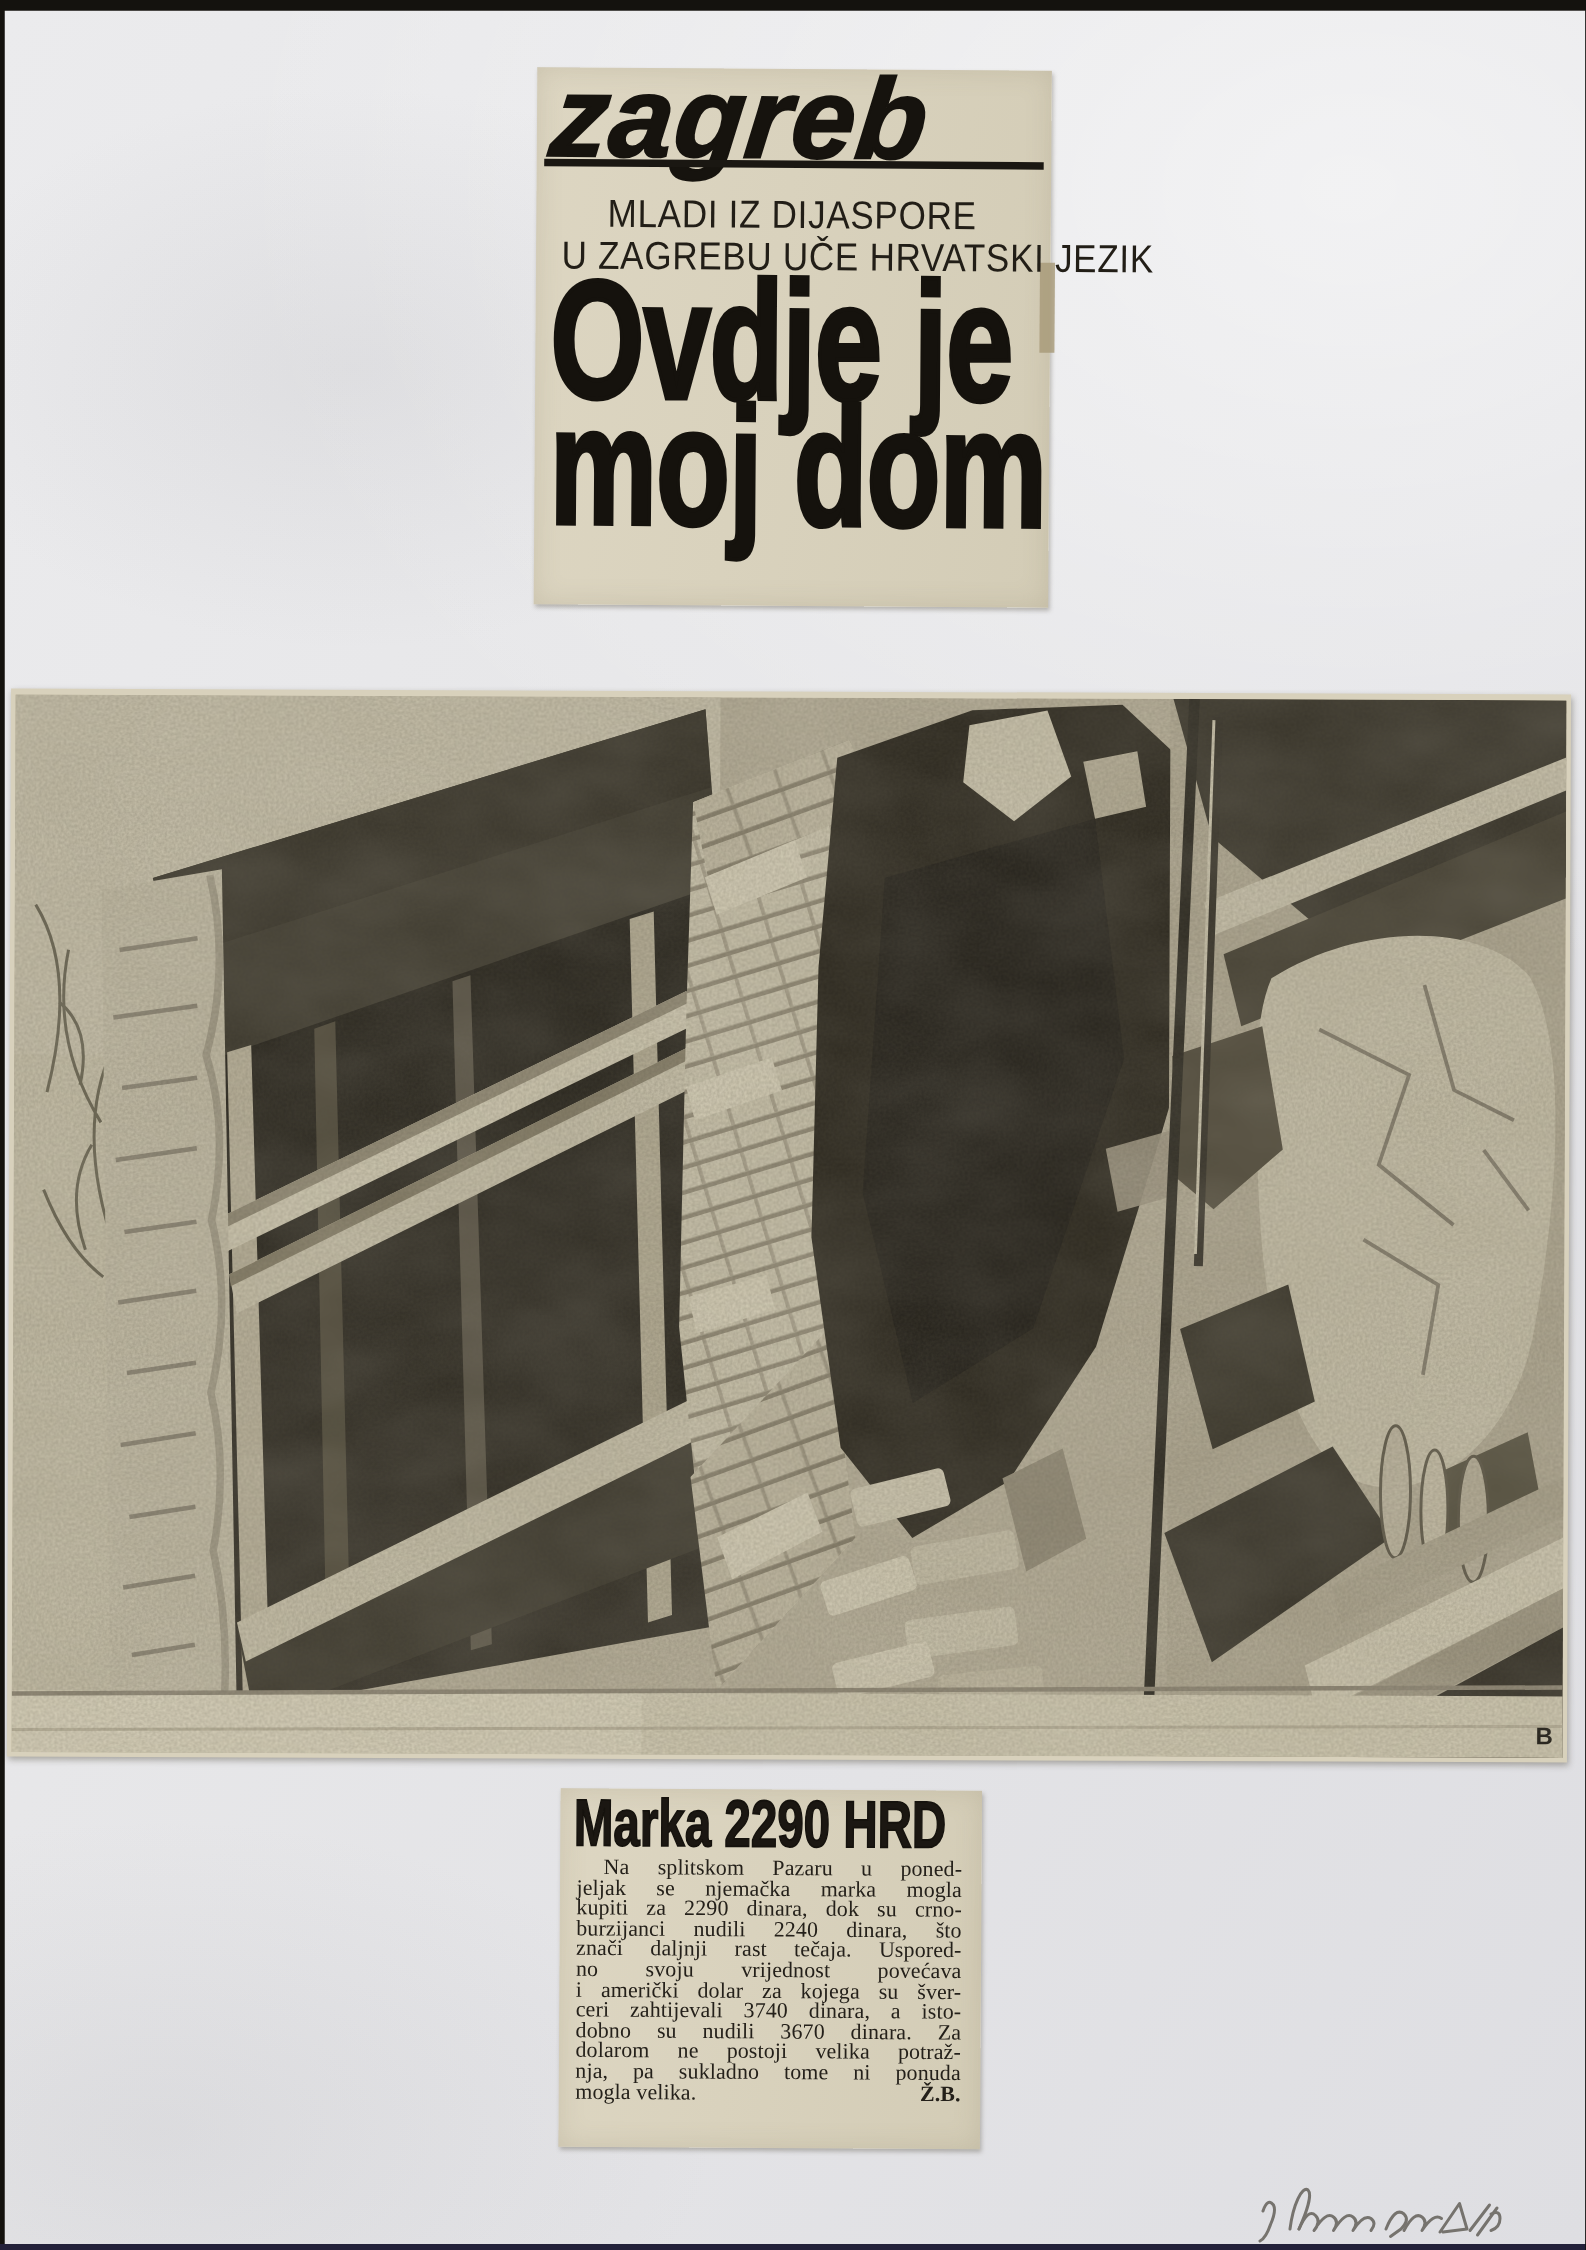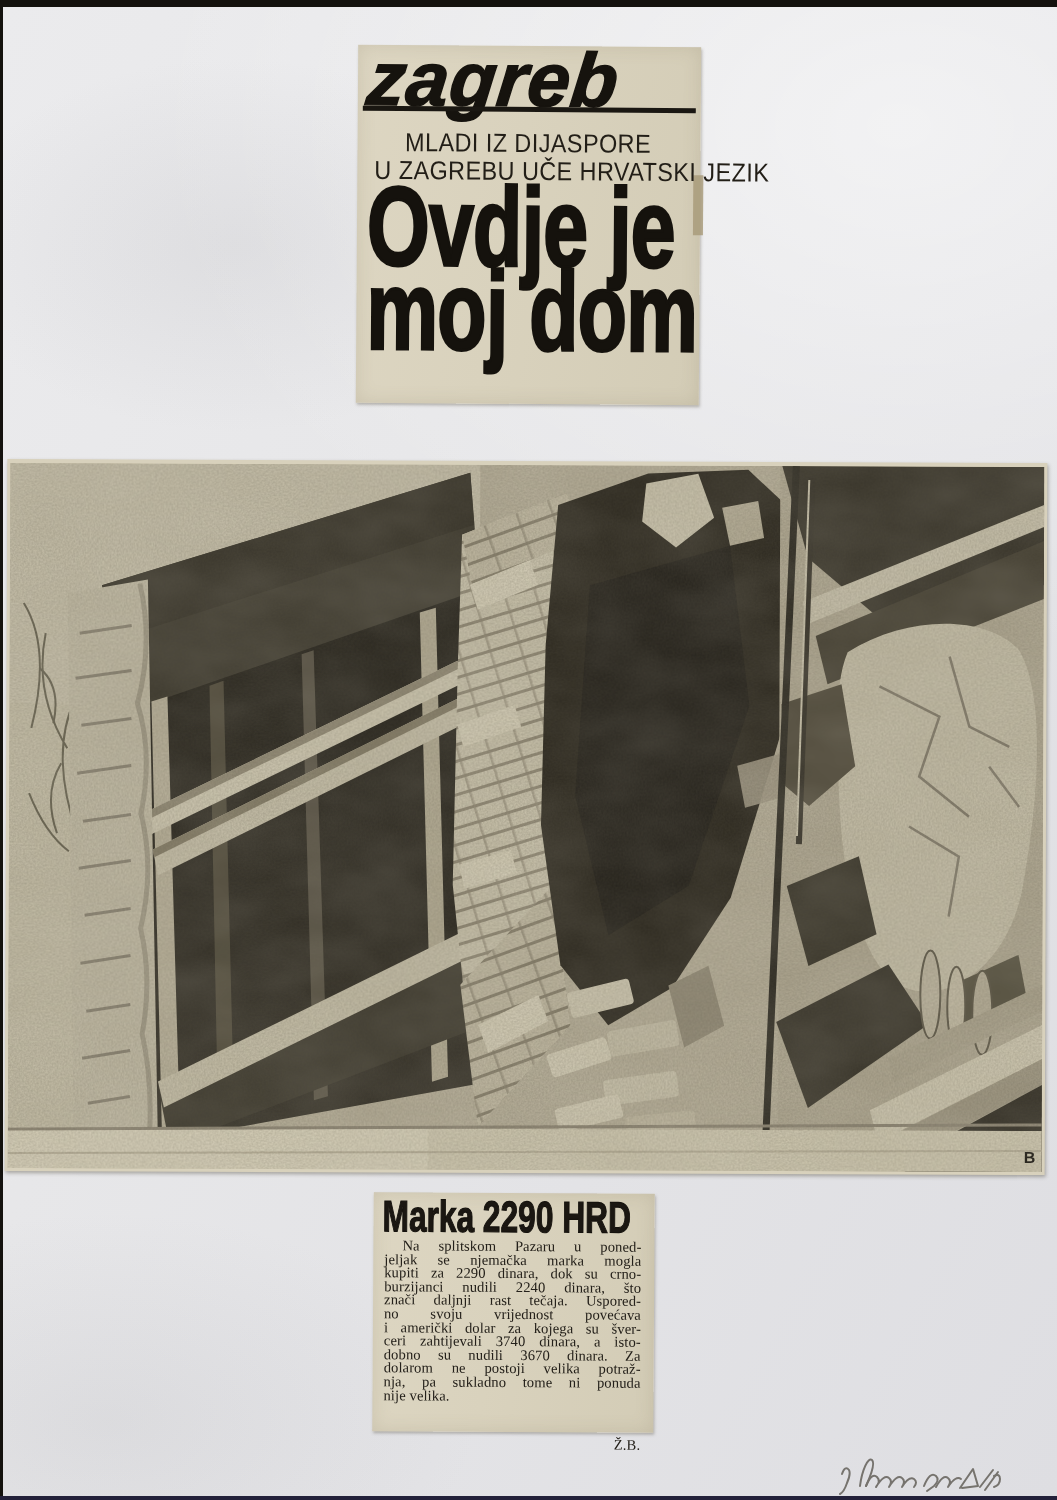--- a/index.html
+++ b/index.html
@@ -46,21 +46,21 @@
   .clip-article{left:373px;top:1193px;width:281px;height:239px;transform:rotate(.35deg);color:#1b1712;}
   .art-headline{position:absolute;left:9px;top:4px;margin:0;font-size:44px;line-height:40px;
             font-weight:bold;transform:scaleX(.72);transform-origin:0 0;white-space:nowrap;
             -webkit-text-stroke:1.2px #15120d;letter-spacing:0;}
   .art-body{position:absolute;left:11px;right:13px;top:47px;
             font-family:"Liberation Serif",serif;font-size:14.6px;line-height:13.6px;
             letter-spacing:.1px;color:#24201a;}
   .bl{text-align:justify;text-align-last:justify;white-space:normal;}
   .bl.indent{text-indent:18px;}
   .bl-last{display:flex;justify-content:space-between;}
-  .byline{font-weight:normal;margin-top:48px;}
+  .byline{font-weight:bold;}
 
   
   .signature{position:absolute;left:832px;top:1442px;width:170px;height:55px;}
 </style>
 </head>
 <body>
 
 <div class="stage">
   <div class="paper"></div>
   <div class="edge-top"></div>
@@ -229,21 +229,21 @@
       <div class="bl">kupiti za 2290 dinara, dok su crno-</div>
       <div class="bl">burzijanci nudili 2240 dinara, što</div>
       <div class="bl">znači daljnji rast tečaja. Uspored-</div>
       <div class="bl">no svoju vrijednost povećava</div>
       <div class="bl">i američki dolar za kojega su šver-</div>
       <div class="bl">ceri zahtijevali 3740 dinara, a isto-</div>
       <div class="bl">dobno su nudili 3670 dinara. Za</div>
       <div class="bl">dolarom ne postoji velika potraž-</div>
       <div class="bl">nja, pa sukladno tome ni ponuda</div>
       <div class="bl-last">
-        <span>nije velika.</span>
+        <span>mogla velika.</span>
         <span class="byline">Ž.B.</span>
       </div>
     </div>
   </div>
 
   <svg class="signature" viewBox="0 0 170 55">
     <g stroke="#6b6862" stroke-width="2" fill="none" stroke-linecap="round" stroke-linejoin="round" opacity=".9">
       <path d="M10,32 q3,-9 7,-4 q2,4 -2,13 q-3,9 -7,11"></path>
       <path d="M28,44 C30,28 36,15 40,18 C43,21 39,33 34,44"></path>
       <path d="M34,44 q6,-14 11,-9 q4,4 -1,10 q8,-13 13,-9 q4,3 0,9 q8,-13 13,-9 q4,3 0,9 q7,-11 12,-8 q4,3 0,8"></path>

